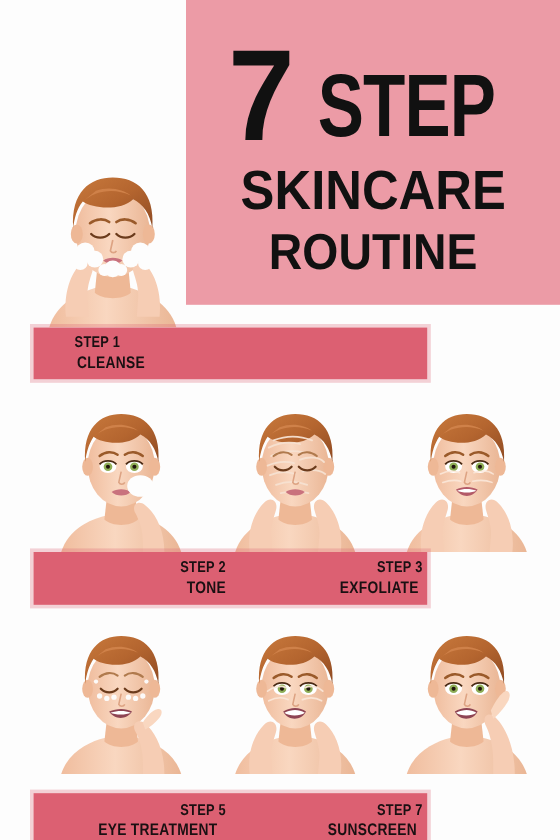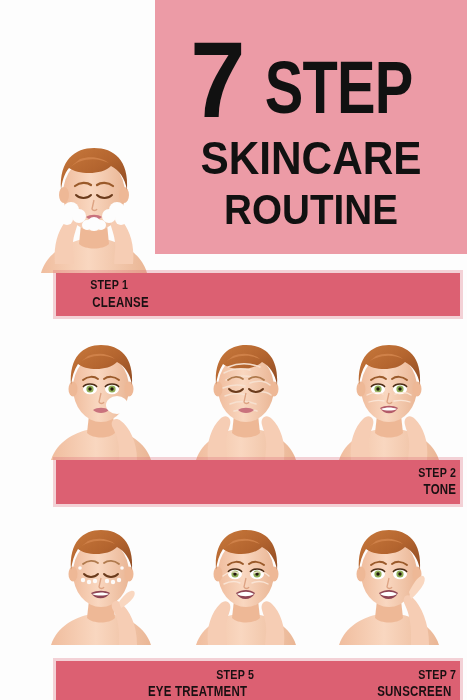--- a/index.html
+++ b/index.html
@@ -71,25 +71,24 @@
     letter-spacing: 0px;
     transform: scaleX(0.92);
     line-height: 1.0;
     margin-top: 8px;
   }
 
   
   .band {
     position: absolute;
     left: 28px;
-    width: 404px;
+    width: 328px;
     background: #dc6072;
     box-shadow: 0 0 0 3px rgba(220,96,114,0.28);
     display: flex;
-    margin-left: 28px;
   }
   .band-1 { top: 273px; height: 43px; }
   .band-2 { top: 460px; height: 44px; }
   .band-3 { top: 661px; height: 46px; }
 
   .band-cell {
     flex: 1 1 0;
     display: flex;
     flex-direction: column;
     align-items: flex-end;
@@ -339,20 +338,24 @@
       </g>
       <path d="M18 127 C16 108 22 94 30 86 C36 80 42 85 40 92 C38 99 35 106 36 115 L37 127 Z" fill="#f6cdb4"></path>
       <path d="M94 127 C96 108 90 94 82 86 C76 80 70 85 72 92 C74 99 77 106 76 115 L75 127 Z" fill="#f6cdb4"></path>
     </svg>
   </div>
 
   <div class="band band-2">
     <div class="band-cell">
       <span class="step-num">STEP 2</span>
       <span class="step-name">TONE</span>
+    </div>
+    <div class="band-cell">
+      <span class="step-num">STEP 3</span>
+      <span class="step-name">EXFOLIATE</span>
     </div>
   </div>
 
   <div class="fig fig-5">
     <svg viewBox="0 0 112 127" width="112" height="127" xmlns="http://www.w3.org/2000/svg">
       <defs>
         <linearGradient id="sk5" x1="0" y1="0" x2="1" y2="0">
           <stop offset="0" stop-color="#f0bd9e"></stop>
             <stop offset="0.45" stop-color="#f9d7c0"></stop>
             <stop offset="1" stop-color="#eab695"></stop>

